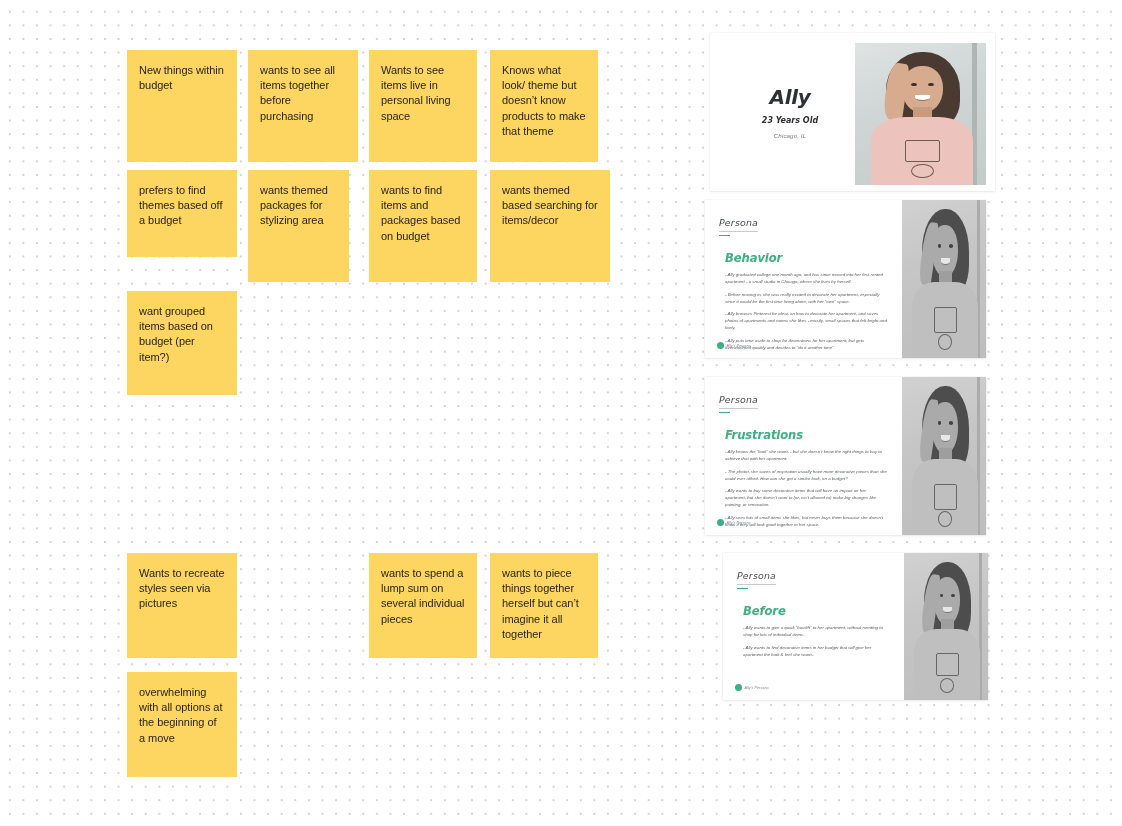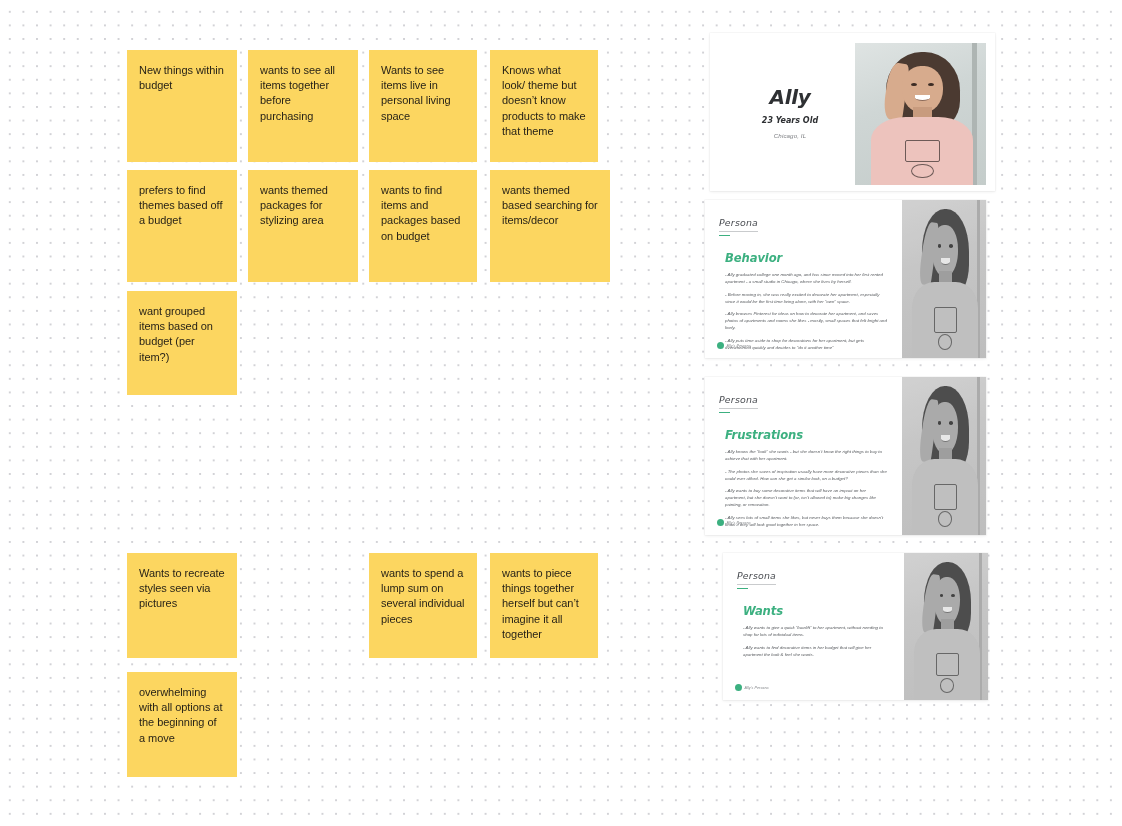--- a/index.html
+++ b/index.html
@@ -200,24 +200,24 @@
   <div class="sticky" style="left:248px; top:50px; width:110px; height:112px;">
     <span>wants to see all items together before purchasing</span>
   </div>
   <div class="sticky" style="left:490px; top:50px; width:108px; height:112px;">
     <span>Knows what look/ theme but doesn’t know products to make that theme</span>
   </div>
   <div class="sticky" style="left:369px; top:50px; width:108px; height:112px;">
     <span>Wants to see items live in personal living space</span>
   </div>
 
-  <div class="sticky" style="left:127px; top:170px; width:110px; height:112px;">
+  <div class="sticky" style="left:127px; top:170px; width:110px; height:87px;">
     <span>prefers to find themes based off a budget</span>
   </div>
-  <div class="sticky" style="left:248px; top:170px; width:110px; height:112px;">
+  <div class="sticky" style="left:248px; top:170px; width:101px; height:112px;">
     <span>wants themed packages for stylizing area</span>
   </div>
   <div class="sticky" style="left:369px; top:170px; width:108px; height:112px;">
     <span>wants to find items and packages based on budget</span>
   </div>
   <div class="sticky" style="left:490px; top:170px; width:120px; height:112px;">
     <span>wants themed based searching for items/decor</span>
   </div>
 
   <div class="sticky" style="left:127px; top:291px; width:110px; height:104px;">
@@ -326,21 +326,21 @@
         <div class="pa-print"></div>
           <div class="pa-print2"></div>
       </div>
     </div>
   </div>
 
   <div class="slide" style="left:723px; top:553px; width:265px; height:147px;">
     <div class="slide-body">
       <div class="slide-kicker">Persona</div>
       <div class="kicker-rule"></div>
-      <div class="slide-heading">Wants</div>
+      <div class="slide-heading">Before</div>
       <div class="bullets">
         <div class="bullet">- Ally wants to give a quick “facelift” to her apartment, without needing to shop for lots of individual items.</div>
         <div class="bullet">- Ally wants to find decorative items in her budget that will give her apartment the look &amp; feel she wants.</div>
       </div>
     </div>
     <div class="logo">
       <div class="logo-dot"></div>
       <div class="logo-text">Ally’s Persona</div>
     </div>
     <div class="slide-photo">

